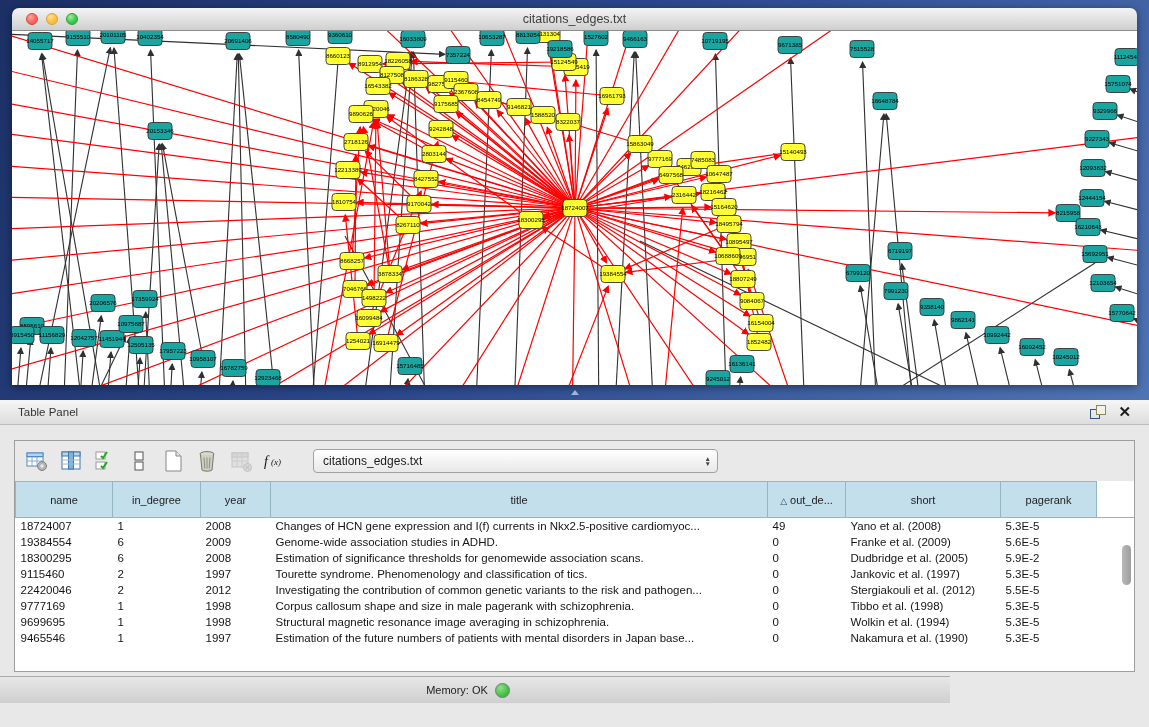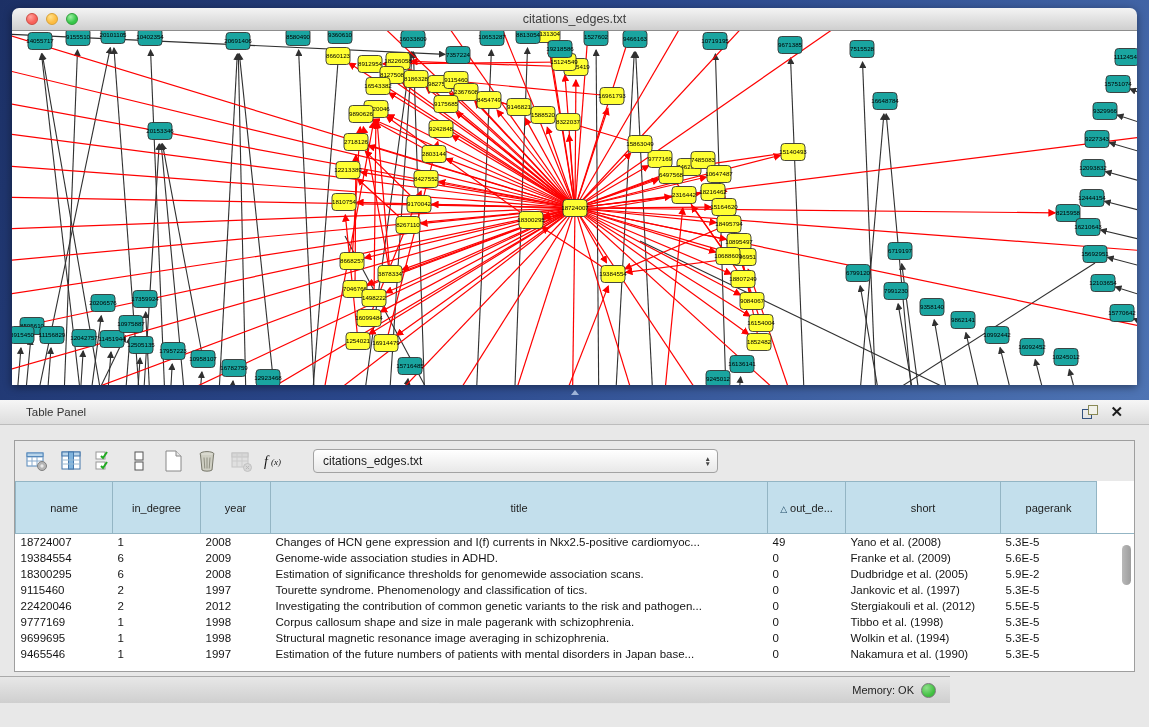--- a/index.html
+++ b/index.html
@@ -23,21 +23,21 @@
   .canvas{position:absolute;left:0;top:23px;width:1125px;height:354px;background:#fff;overflow:hidden;}
   .canvas svg{display:block;}
   .split-handle{position:absolute;left:566px;top:389px;width:16px;height:8px;}
   .split-handle:before{content:"";position:absolute;left:5px;top:1px;border-left:4px solid transparent;
      border-right:4px solid transparent;border-bottom:5px solid #9fb4d8;}
 
   
   .table-panel{position:absolute;left:0;top:400px;width:1149px;height:300px;background:#e8e8e8;}
   .panel-header{position:absolute;left:0;top:0;width:100%;height:25px;
                 background:linear-gradient(#f6f6f6,#dddddd);border-bottom:1px solid #bcbcbc;
-                display:flex;align-items:center;box-sizing:border-box;padding:0 26px;}
+                display:flex;align-items:center;box-sizing:border-box;padding:0 18px;}
   .panel-title{font-size:11.5px;color:#333;}
   .panel-header .spacer{flex:1;}
   .float-icon{width:16px;height:14px;position:relative;margin-right:12px;cursor:default;}
   .float-icon .sq1{position:absolute;left:0;bottom:0;width:8px;height:8px;border:1.5px solid #33527e;}
   .float-icon .sq2{position:absolute;right:0;top:0;width:8px;height:8px;border:1.5px solid #8a8a55;background:#f2f2ea;}
   .close-x{font-size:15px;font-weight:bold;color:#1c1c1c;line-height:14px;cursor:default;}
 
   .table-frame{position:absolute;left:14px;top:40px;width:1121px;height:232px;background:#fff;
                border:1px solid #9e9e9e;box-sizing:border-box;}
   .toolbar{position:absolute;left:0;top:0;width:100%;height:40px;background:#e9e9e9;
@@ -46,40 +46,40 @@
   .tb-btn svg{display:block;}
   .combo{margin-left:18px;width:405px;height:24px;border:1px solid #a2a2a2;border-radius:4px;
          background:linear-gradient(#ffffff,#e8e8e8);display:flex;align-items:center;
          box-sizing:border-box;padding:0 6px 0 9px;box-shadow:0 1px 0 rgba(255,255,255,.7) inset;}
   .combo-text{flex:1;font-size:12px;color:#1a1a1a;}
   .combo-arrows{display:flex;flex-direction:column;line-height:5px;font-size:6.5px;color:#444;text-align:center;}
 
   .grid{position:absolute;left:0;top:40px;right:0;bottom:0;overflow:hidden;}
   table.data{border-collapse:collapse;table-layout:fixed;font-size:11.5px;color:#141414;width:1081px;}
   table.data th{background:#c3dfec;border:1px solid #93b5c4;font-weight:normal;font-size:11px;
-                height:19px;padding:16px 3px;text-align:center;overflow:hidden;white-space:nowrap;color:#1d1d1d;}
+                height:19px;padding:8px 3px;text-align:center;overflow:hidden;white-space:nowrap;color:#1d1d1d;}
   table.data th.filler{background:#fff;border:none;border-bottom:1px solid #93b5c4;}
   table.data td{height:16px;padding:0 3px 0 5px;white-space:nowrap;overflow:hidden;text-overflow:clip;}
   .sort-tri{color:#1f4a66;font-size:9px;margin-right:3px;}
   .vscroll{position:absolute;right:2px;top:62px;width:11px;height:166px;}
   .vscroll .thumb{position:absolute;left:1px;top:2px;width:9px;height:40px;border-radius:5px;
                   background:linear-gradient(90deg,#b9b9b9,#9d9d9d);}
 
   .tabs{position:absolute;left:0;top:282px;width:100%;display:flex;justify-content:center;}
   .seg{display:flex;border:1px solid #979797;border-radius:5px;overflow:hidden;
        box-shadow:0 1px 1px rgba(0,0,0,.15);}
   .seg .tab{font-size:11.5px;padding:3px 14px;background:linear-gradient(#ffffff,#e4e4e4);
             color:#1d1d1d;border-left:1px solid #a8a8a8;}
   .seg .tab:first-child{border-left:none;}
   .seg .tab.sel{background:linear-gradient(#8f8f8f,#787878);color:#f3f3f3;font-style:italic;}
 
   
   .status-bar{position:absolute;left:0;top:676px;width:950px;height:27px;
               background:linear-gradient(#e7e7e7,#cfcfcf);border-top:1px solid #aaaaaa;
-              box-sizing:border-box;display:flex;align-items:center;justify-content:flex-end;padding-right:14px;}
+              box-sizing:border-box;display:flex;align-items:center;justify-content:center;padding-right:14px;}
   .mem-label{font-size:11px;color:#222;margin-right:7px;}
   .mem-dot{width:13px;height:13px;border-radius:50%;border:1px solid #777;
            background:radial-gradient(circle at 35% 30%,#8ee08a,#3fbf3f 65%);}
 </style>
 </head>
 <body>
 
 <div class="desktop">
   <div class="net-window">
     <div class="titlebar">

